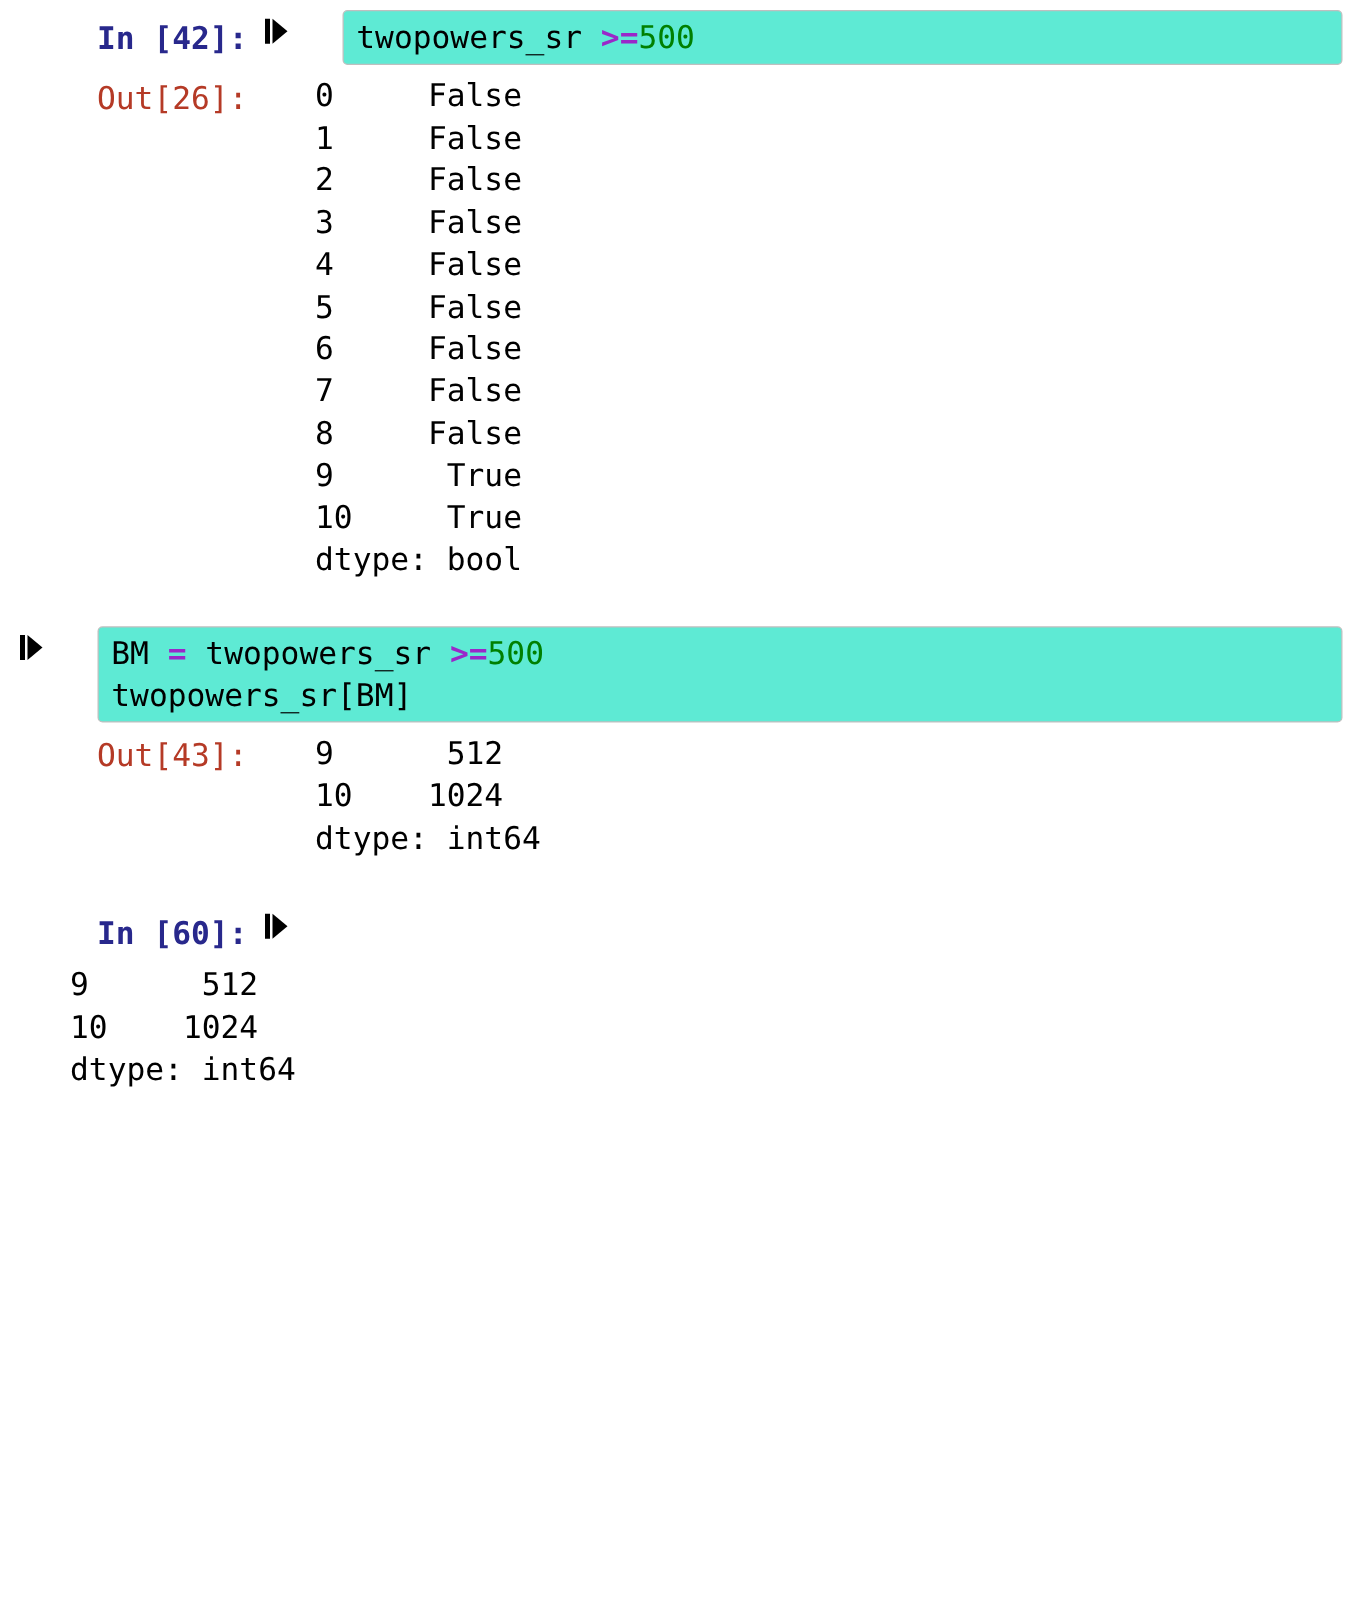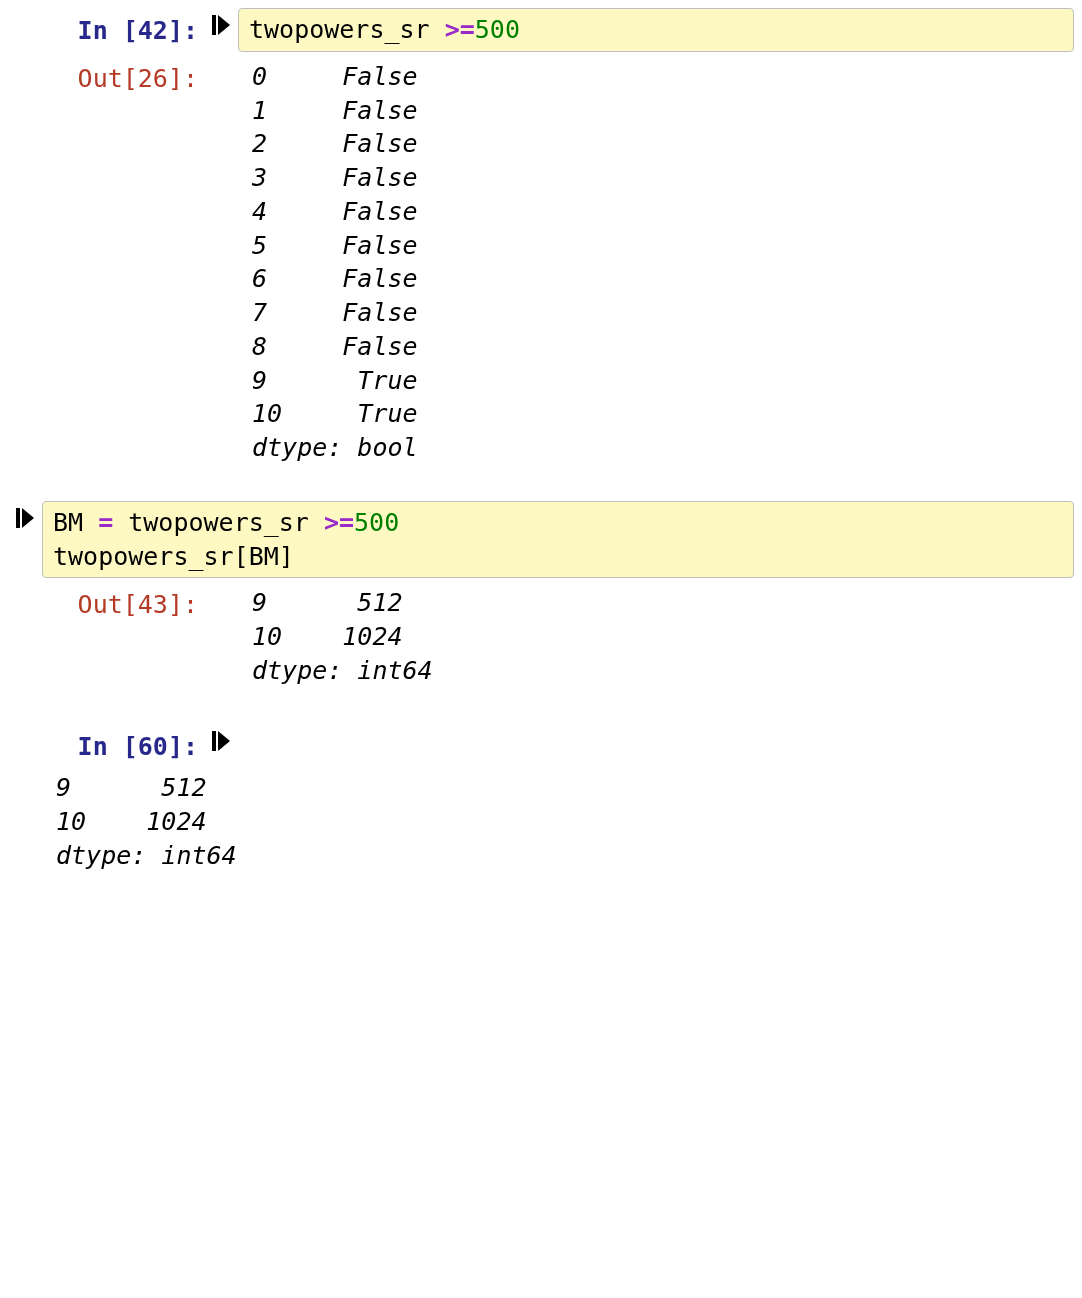--- a/index.html
+++ b/index.html
@@ -33,29 +33,29 @@
   }
   .body-col {
     flex: 1;
     min-width: 0;
   }
   .in-prompt { color: #28288c; font-weight: bold; }
   .out-prompt { color: #b53a26; }
   .input-area {
     border: 1px solid #bfbfbf;
     border-radius: 4px;
-    background: #fef9c3;
+    background: #5eead4;
     padding: 4px 10px 4px 10px;
     white-space: pre;
     overflow: hidden;
+    margin-left: 36px;
   }
   .output-area {
     padding: 4px 10px 2px 14px;
     white-space: pre;
-    font-style: italic;
   }
   .run-icon svg { display: block; }
   .tok-op { color: #9a27c9; font-weight: bold; }
   .tok-num { color: #008000; }
   .gap { height: 30px; }
 </style>
 </head>
 <body>
 
 <div class="cell">

